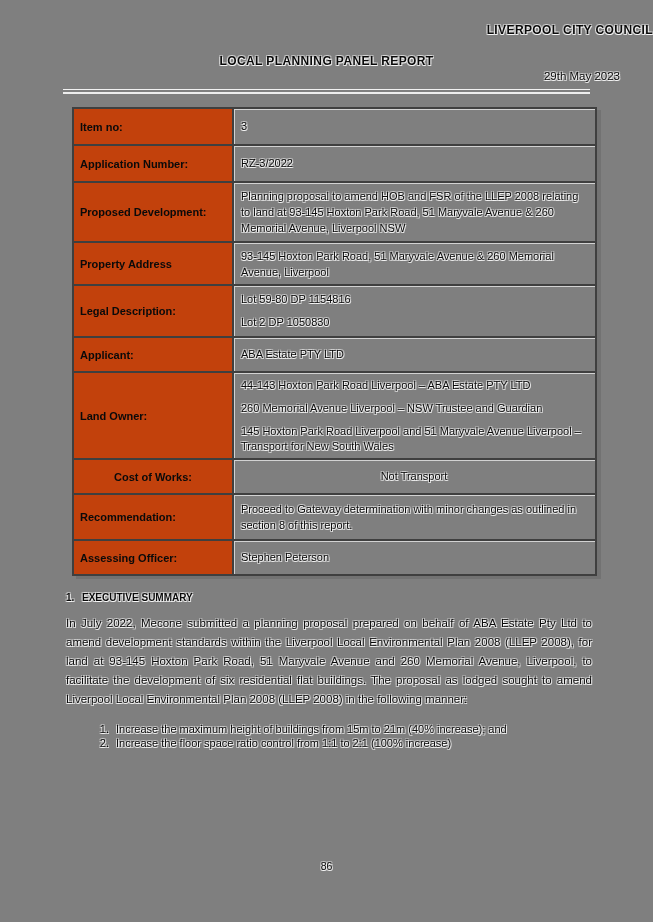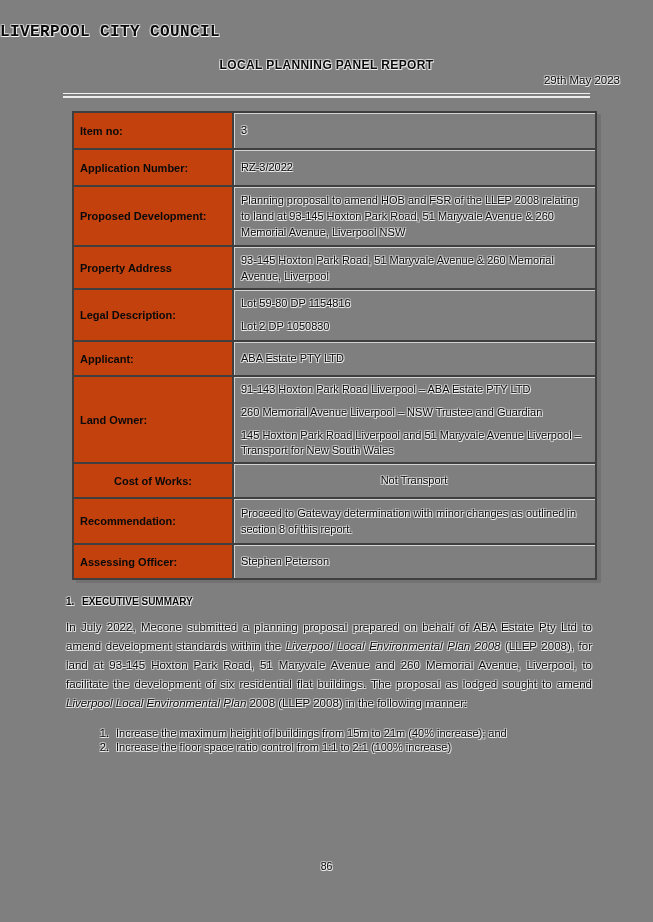--- a/index.html
+++ b/index.html
@@ -17,21 +17,21 @@
       1px 1px 0 rgba(255,255,255,.75),
       -1px -1px 0 rgba(255,255,255,.45),
       1px -1px 0 rgba(255,255,255,.45),
       -1px 1px 0 rgba(255,255,255,.55),
       0 1px 0 rgba(255,255,255,.6);
   }
 
   
   .doc-header { padding-top:23px; }
   .title-1 {
-    text-align:left; font-weight:bold; font-size:16px; letter-spacing:.4px;font-family:Liberation Mono, monospace;
+    text-align:right; font-weight:bold; font-size:12px; letter-spacing:.4px;
   }
   .title-2 {
     text-align:center; font-weight:bold; font-size:12px; letter-spacing:.4px;
     margin-top:17px;
   }
   .date-line {
     text-align:right; font-weight:normal; font-size:11.5px;
     margin:2px 33px 0 0;
   }
   .double-rule {
@@ -84,21 +84,21 @@
 
   
   .exec { margin:16px 0 0 66px; width:526px; }
   .exec-heading { font-size:10px; font-weight:bold; }
   .exec-heading .num { display:inline-block; width:16px; }
   .exec-para {
     margin-top:11px;
     font-size:11.5px; line-height:19px;
     text-align:justify;
   }
-  .exec-para .italic { font-style:italic; }
+  .exec-para .italic { }
   ol.exec-list {
     margin:13px 0 0 0; padding-left:46px;
     font-size:11px; line-height:14px;
   }
   ol.exec-list li { margin:0; padding-left:4px; }
 
   
   .page-number {
     position:absolute; left:0; top:860px; width:100%;
     text-align:center; font-size:10.5px;
@@ -151,21 +151,21 @@
       </tr>
       <tr class="r6">
         <td class="lbl">Applicant:</td>
         <td class="val halo">
             <p>ABA Estate PTY LTD</p>
           </td>
       </tr>
       <tr class="r7">
         <td class="lbl">Land Owner:</td>
         <td class="val halo">
-            <p>91-143 Hoxton Park Road Liverpool – ABA Estate PTY LTD</p>
+            <p>44-143 Hoxton Park Road Liverpool – ABA Estate PTY LTD</p>
             <p>260 Memorial Avenue Liverpool – NSW Trustee and Guardian</p>
             <p>145 Hoxton Park Road Liverpool and 51 Maryvale Avenue Liverpool – Transport for New South Wales</p>
           </td>
       </tr>
       <tr class="r8">
         <td class="lbl">Cost of Works:</td>
         <td class="val halo">
             <p>Not Transport</p>
           </td>
       </tr>

